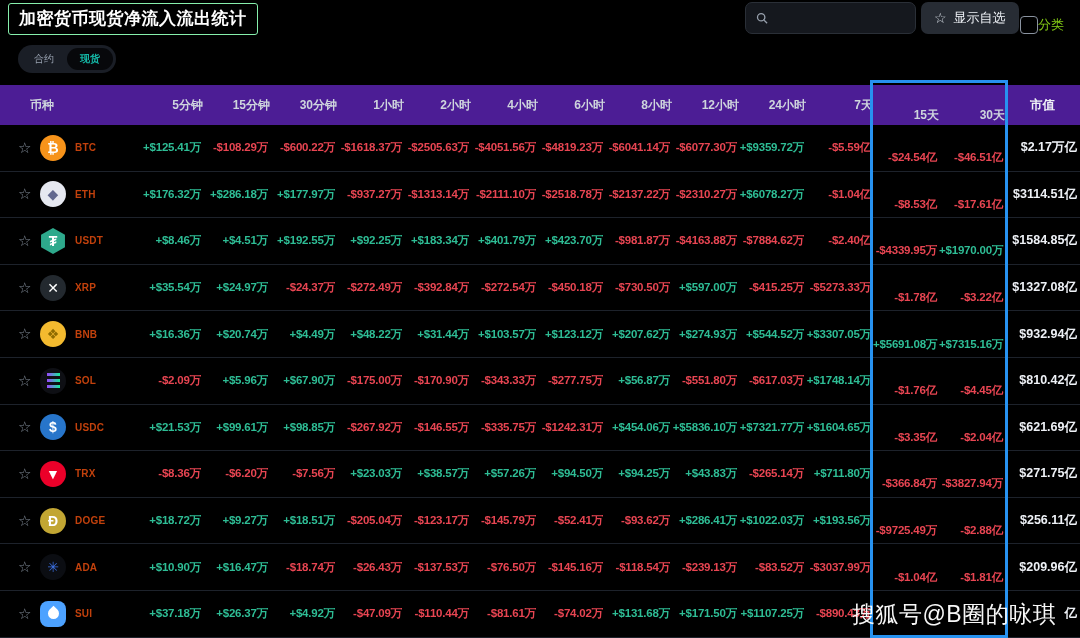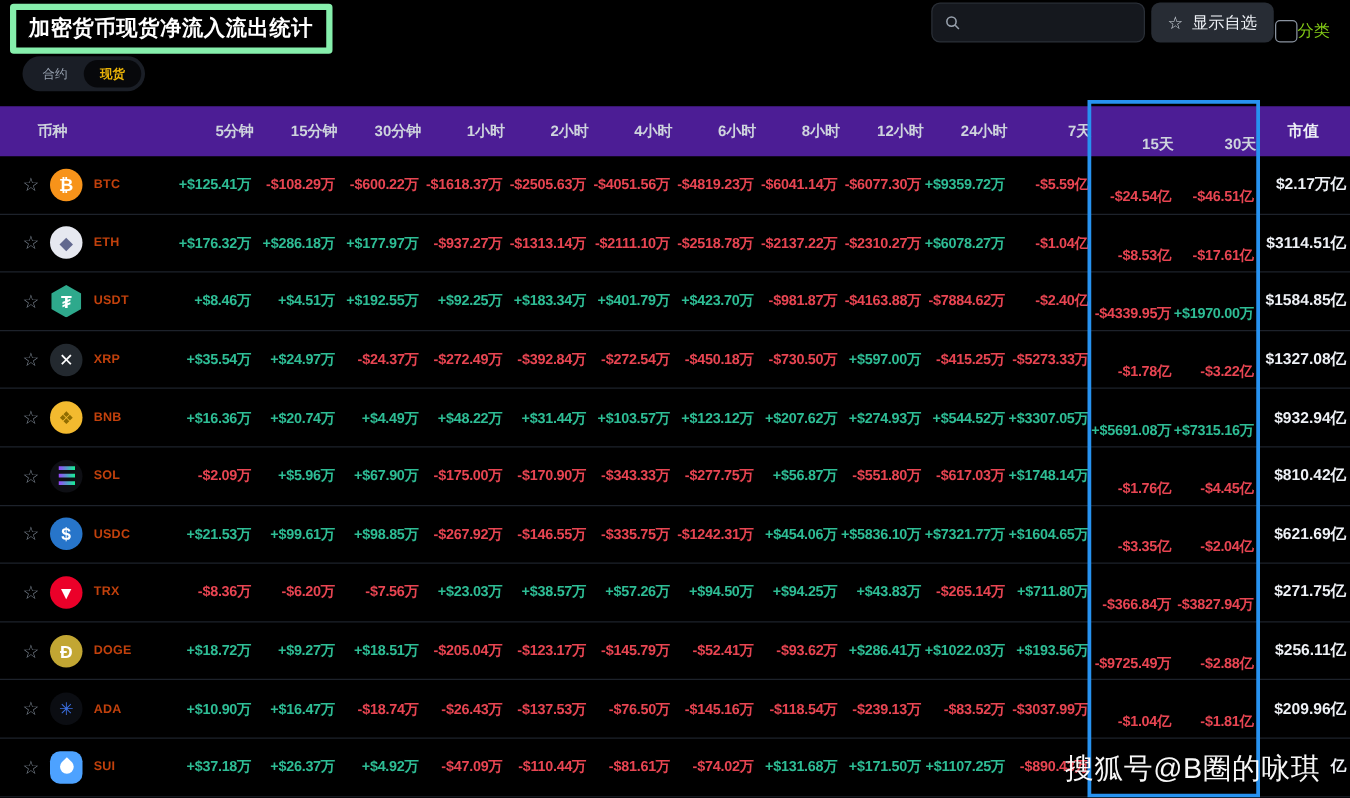--- a/index.html
+++ b/index.html
@@ -4,21 +4,21 @@
 <style>
   html,body{margin:0;padding:0;}
   body{
     width:1080px;height:638px;position:relative;overflow:hidden;
     background:#000;font-family:"Liberation Sans","DejaVu Sans",sans-serif;
     -webkit-font-smoothing:antialiased;
   }
   
   .topbar{position:absolute;top:0;left:0;width:1080px;height:85px;}
   .page-title{
-    position:absolute;left:8px;top:3px;border:5px solid #86efac;border-radius:3px;
+    position:absolute;left:8px;top:3px;border:1px solid #86efac;border-radius:3px;
     padding:3px 10px 4px;color:#fff;font-size:17px;font-weight:700;letter-spacing:.5px;
   }
   .searchbox{
     position:absolute;left:745px;top:2px;width:171px;height:32px;box-sizing:border-box;
     background:#15181e;border:1px solid #2a2f37;border-radius:7px;
     display:flex;align-items:center;padding:0 10px;gap:7px;
   }
   .searchbox input{background:transparent;border:none;outline:none;color:#eef1f6;width:100%;font-size:13px;}
   .btn-fav{
     position:absolute;left:921px;top:2px;height:32px;padding:0 13px;background:#272c34;
@@ -28,21 +28,21 @@
   .category{
     position:absolute;left:1020px;top:2px;height:32px;display:flex;align-items:flex-end;gap:0;
     color:#84cc16;font-size:13px;
   }
   .checkbox{width:16px;height:16px;border:1.5px solid #8a93a0;border-radius:4px;background:transparent;cursor:pointer;flex:none;}
   .tabs{
     position:absolute;left:18px;top:45px;background:#1a1e26;border-radius:17px;padding:3px;
     display:flex;align-items:center;
   }
   .tab{padding:4px 13px;font-size:10px;color:#98a2b0;border-radius:13px;cursor:pointer;white-space:nowrap;}
-  .tab.active{background:#07080b;color:#eab308;font-weight:700;}
+  .tab.active{background:#07080b;color:#14b8a6;font-weight:700;}
   
   .table{position:absolute;top:85px;left:0;width:1080px;}
   .header-row{
     height:40px;background:#4c1d95;display:flex;align-items:center;padding-left:18px;box-sizing:border-box;
   }
   .th{color:#ced4dd;font-size:12px;font-weight:700;white-space:nowrap;}
   .row{
     height:46.6px;display:flex;align-items:center;padding-left:18px;box-sizing:border-box;
     border-bottom:1px solid #1d222b;background:transparent;
   }

